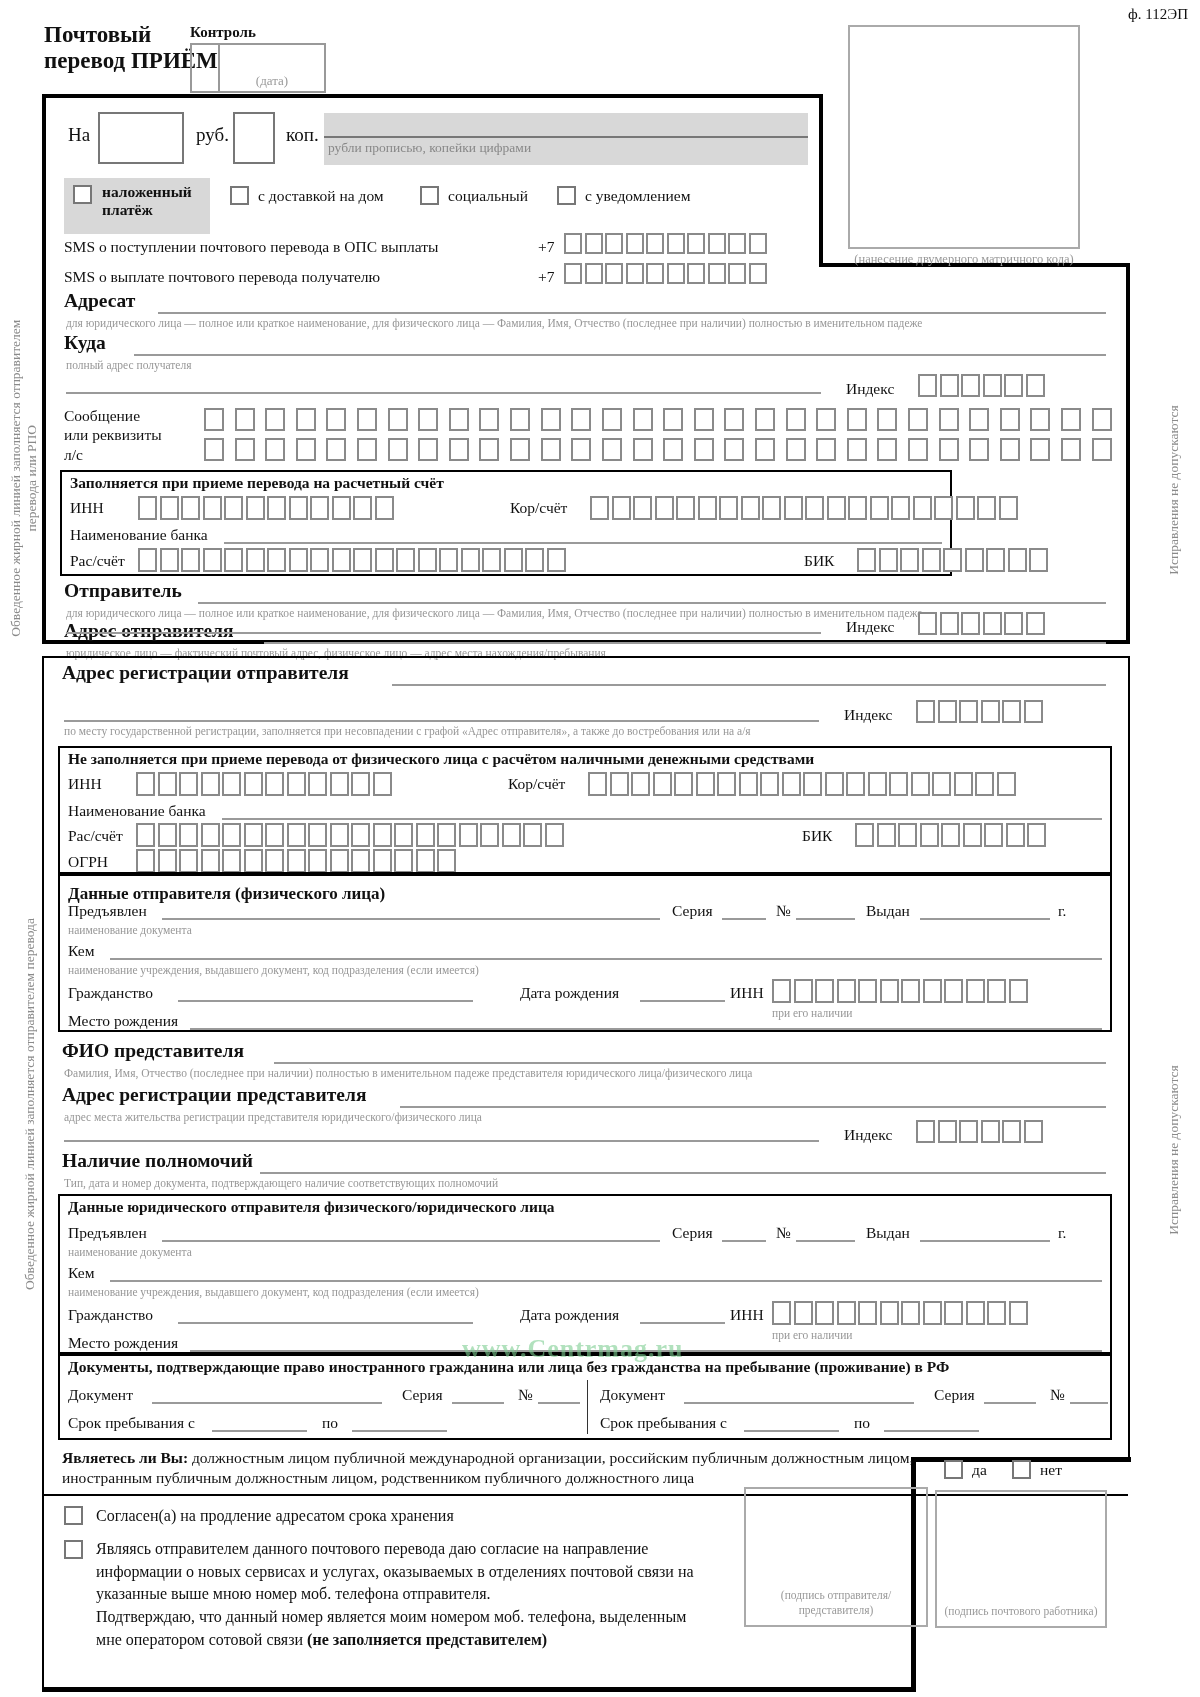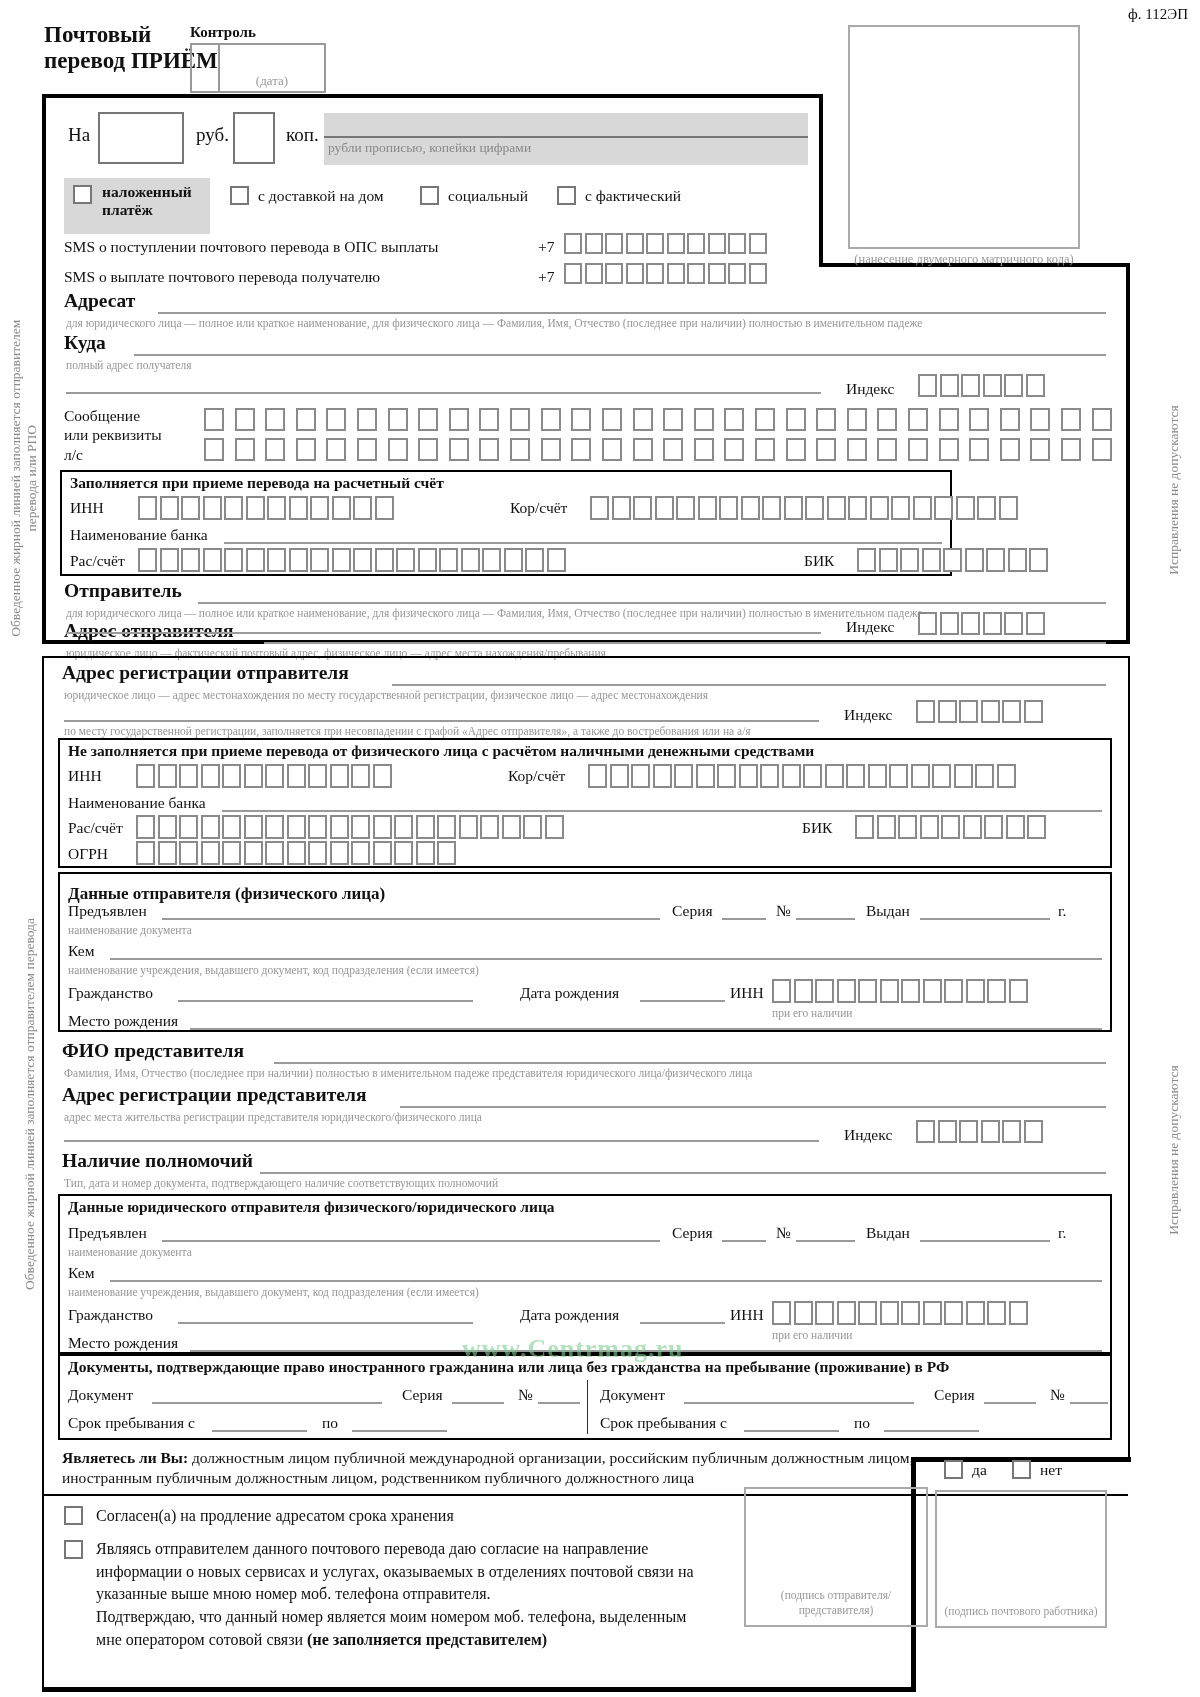--- a/index.html
+++ b/index.html
@@ -69,21 +69,21 @@
 
   <div class="abs grayfield" style="left:18px; top:80px; width:146px; height:56px;">
     <div class="cb" style="position:absolute; left:9px; top:7px;"></div>
     <div class="b" style="position:absolute; left:38px; top:5px; width:106px; font-size:15.5px; line-height:1.18;">наложенный платёж</div>
   </div>
   <div class="abs cb" style="left:184px; top:88px;"></div>
   <div class="abs lbl" style="left:212px; top:89px;">с доставкой на дом</div>
   <div class="abs cb" style="left:374px; top:88px;"></div>
   <div class="abs lbl" style="left:402px; top:89px;">социальный</div>
   <div class="abs cb" style="left:511px; top:88px;"></div>
-  <div class="abs lbl" style="left:539px; top:89px;">с фактический</div>
+  <div class="abs lbl" style="left:539px; top:89px;">с уведомлением</div>
 
   <div class="abs lbl" style="left:18px; top:140px;">SMS о поступлении почтового перевода в ОПС выплаты</div>
   <div class="abs lbl" style="left:492px; top:140px;">+7</div>
   <div class="abs cells sm" style="left:518px; top:135px;">
       <div class="c"></div>
       <div class="c"></div>
       <div class="c"></div>
       <div class="c"></div>
       <div class="c"></div>
       <div class="c"></div>
@@ -297,34 +297,33 @@
 </div>
 
 <div class="abs" style="left:848px; top:25px; width:232px; height:224px; border:2px solid #aaa; background:#fff;"></div>
 <div class="abs" style="left:818px; top:252px; width:292px; text-align:center; color:#999; font-size:12.5px;">(нанесение двумерного матричного кода)</div>
 
 <div class="abs box2">
   <div class="abs notch2"></div>
 
   <div class="abs big" style="left:18px; top:4px;">Адрес регистрации отправителя</div>
   <div class="abs line" style="left:348px; top:26px; right:22px;"></div>
-  <div class="abs hint" style="left:20px; top:31px; width:1045px;">юридическое лицо — адрес местонахождения по месту государственной регистрации, физическое лицо — адрес местонахождения</div>
   <div class="abs line" style="left:20px; top:62px; width:755px;"></div>
   <div class="abs lbl" style="left:800px; top:48px;">Индекс</div>
   <div class="abs cells idx" style="left:872px; top:42px;">
       <div class="c"></div>
       <div class="c"></div>
       <div class="c"></div>
       <div class="c"></div>
       <div class="c"></div>
       <div class="c"></div>
     </div>
   <div class="abs hint" style="left:20px; top:67px; width:1045px;">по месту государственной регистрации, заполняется при несовпадении с графой «Адрес отправителя», а также до востребования или на а/я</div>
 
-  <div class="abs subbox" style="left:14px; top:80px; width:1054px; height:130px;">
+  <div class="abs subbox" style="left:14px; top:88px; width:1054px; height:130px;">
     <div class="abs b" style="left:8px; top:2px; font-size:15.5px;">Не заполняется при приеме перевода от физического лица с расчётом наличными денежными средствами</div>
     <div class="abs lbl" style="left:8px; top:27px;">ИНН</div>
     <div class="abs cells" style="left:76px; top:24px;">
         <div class="c"></div>
         <div class="c"></div>
         <div class="c"></div>
         <div class="c"></div>
         <div class="c"></div>
         <div class="c"></div>
         <div class="c"></div>

